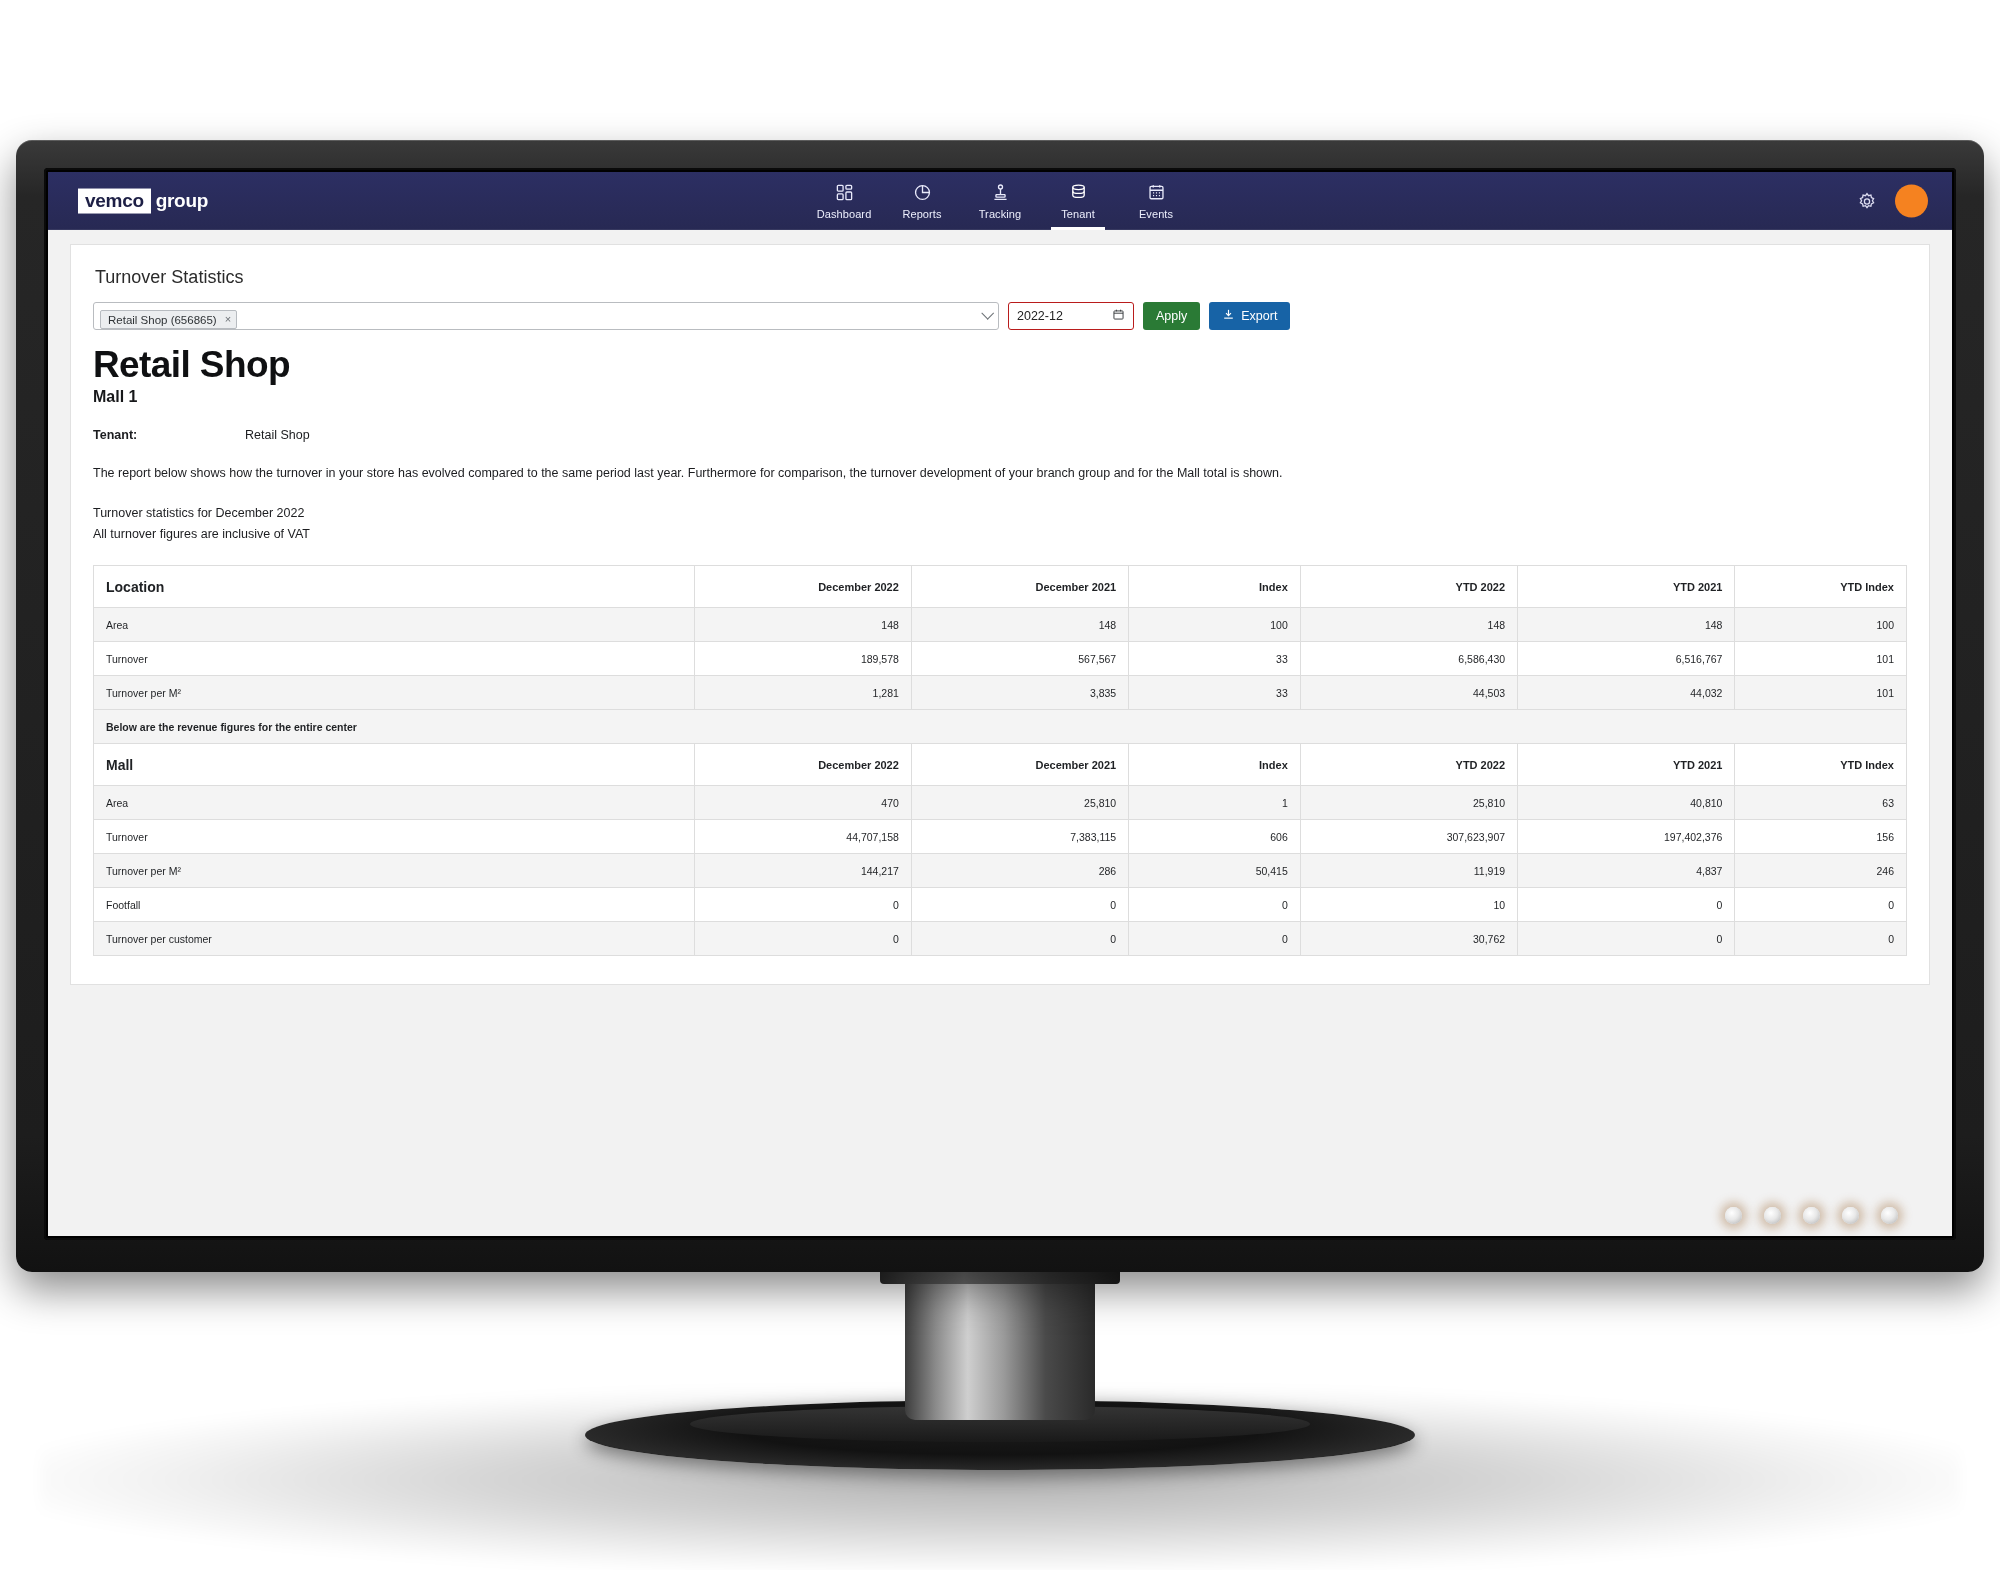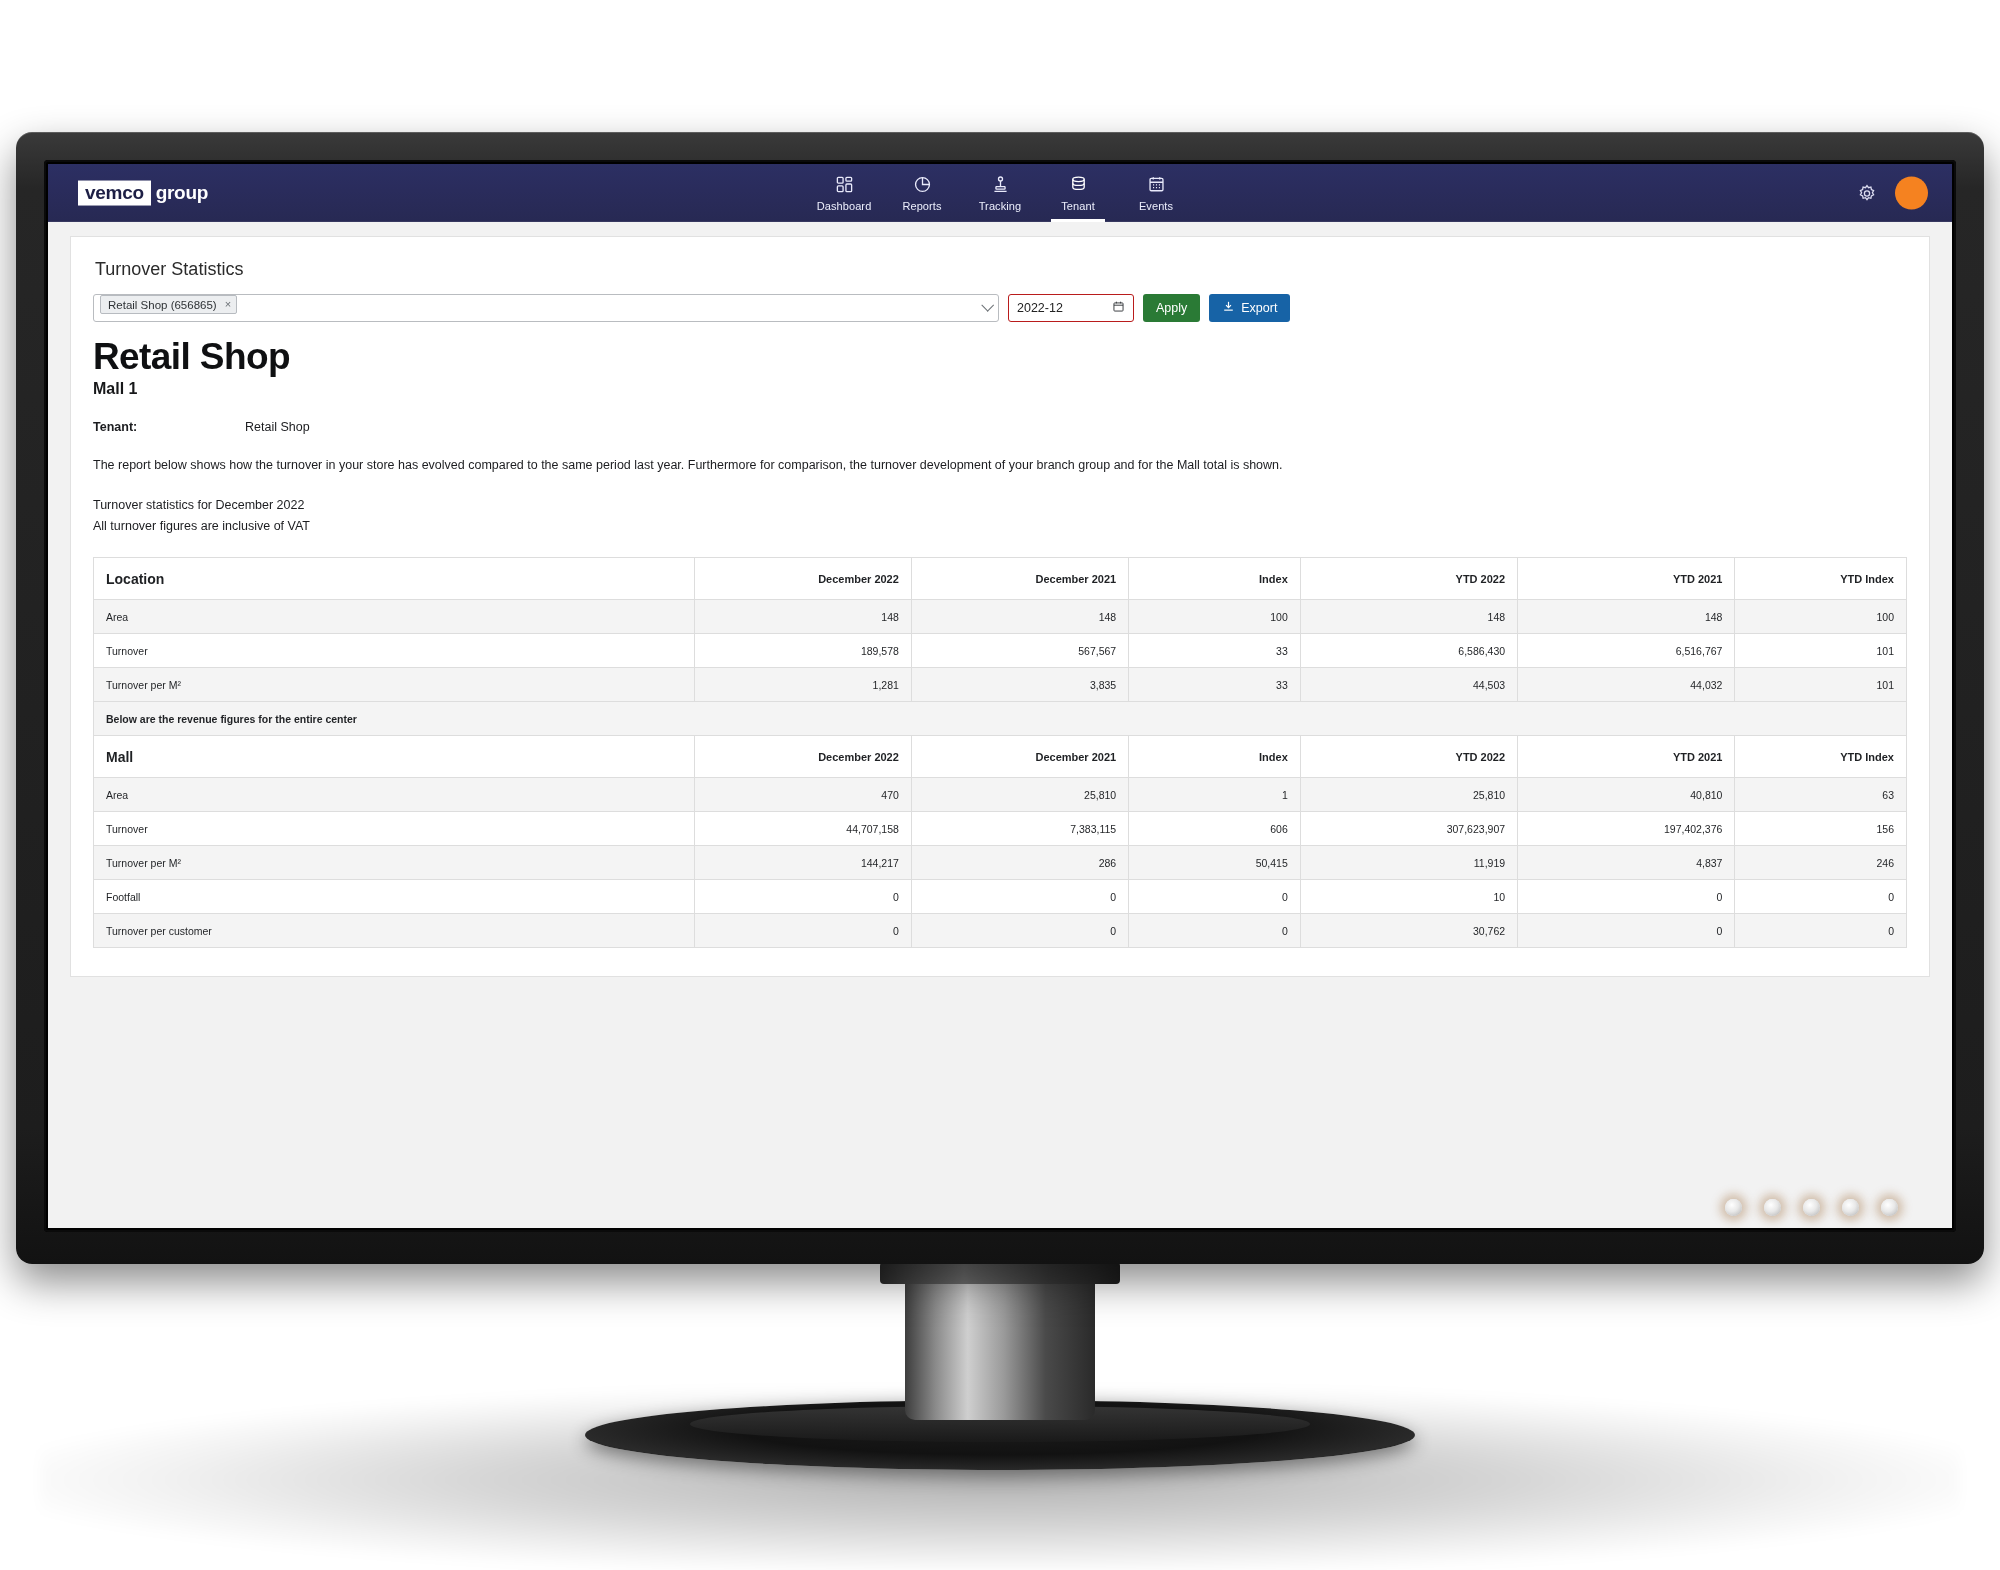--- a/index.html
+++ b/index.html
@@ -34,21 +34,21 @@
     position:absolute; left:905px; top:1275px; width:190px; height:145px;
     background:linear-gradient(90deg,#3d3d3d 0%, #8a8a8a 16%, #cfcfcf 33%, #9a9a9a 52%, #4a4a4a 74%, #2a2a2a 100%);
     border-radius:4px 4px 10px 10px;
   }
   #stand-neck-top {
     position:absolute; left:880px; top:1262px; width:240px; height:22px;
     background:linear-gradient(90deg,#2b2b2b,#6f6f6f 35%,#3a3a3a 70%,#1e1e1e);
     border-radius:4px;
   }
   #monitor {
-    position:absolute; left:16px; top:132px; width:1968px; height:1132px;
+    position:absolute; left:16px; top:140px; width:1968px; height:1132px;
     background:linear-gradient(180deg,#3a3a3a 0%, #262626 5%, #1d1d1d 88%, #121212 100%);
     border-radius:16px;
     box-shadow:0 18px 40px rgba(0,0,0,0.45), inset 0 1px 0 rgba(255,255,255,0.18);
     padding:28px 28px 32px 28px;
   }
   #bezel-inner {
     position:relative; width:100%; height:100%;
     background:#000; border-radius:4px; overflow:hidden;
     box-shadow:inset 0 0 0 2px #0a0a0a;
   }
@@ -96,21 +96,21 @@
 
   #content-wrap { flex:1 1 auto; padding:14px 22px 0 22px; background:#f2f2f2; overflow:hidden; }
   #card { background:#ffffff; border:1px solid #e1e1e1; height:741px; padding:18px 22px 22px 22px;
           overflow:hidden; }
 
   #page-title { font-size:18px; color:#2b2b2b; font-weight:400; margin:4px 0 14px 2px; }
 
   #toolbar { display:flex; align-items:center; gap:9px; margin-bottom:12px; }
   #tenant-select {
     width:906px; height:28px; border:1px solid #b9bcc0; border-radius:3px; background:#fff;
-    display:flex; align-items:flex-start; padding:0 6px; position:relative; cursor:pointer;
+    display:flex; align-items:flex-end; padding:0 6px; position:relative; cursor:pointer;
   }
   .tag {
     display:inline-flex; align-items:center; gap:8px; height:19px;
     border:1px solid #b7bbc0; background:#eceef0; border-radius:2px;
     font-size:11.5px; color:#2f3336; padding:0 5px 0 7px;
   }
   .tag-x { color:#6b7075; font-size:11px; line-height:1; cursor:pointer; }
   .sel-caret { position:absolute; right:9px; top:50%; transform:translateY(-50%);
                width:9px; height:9px; border-right:1.6px solid #6b7075; border-bottom:1.6px solid #6b7075;
                transform-origin:center; rotate:45deg; margin-top:-4px; }

